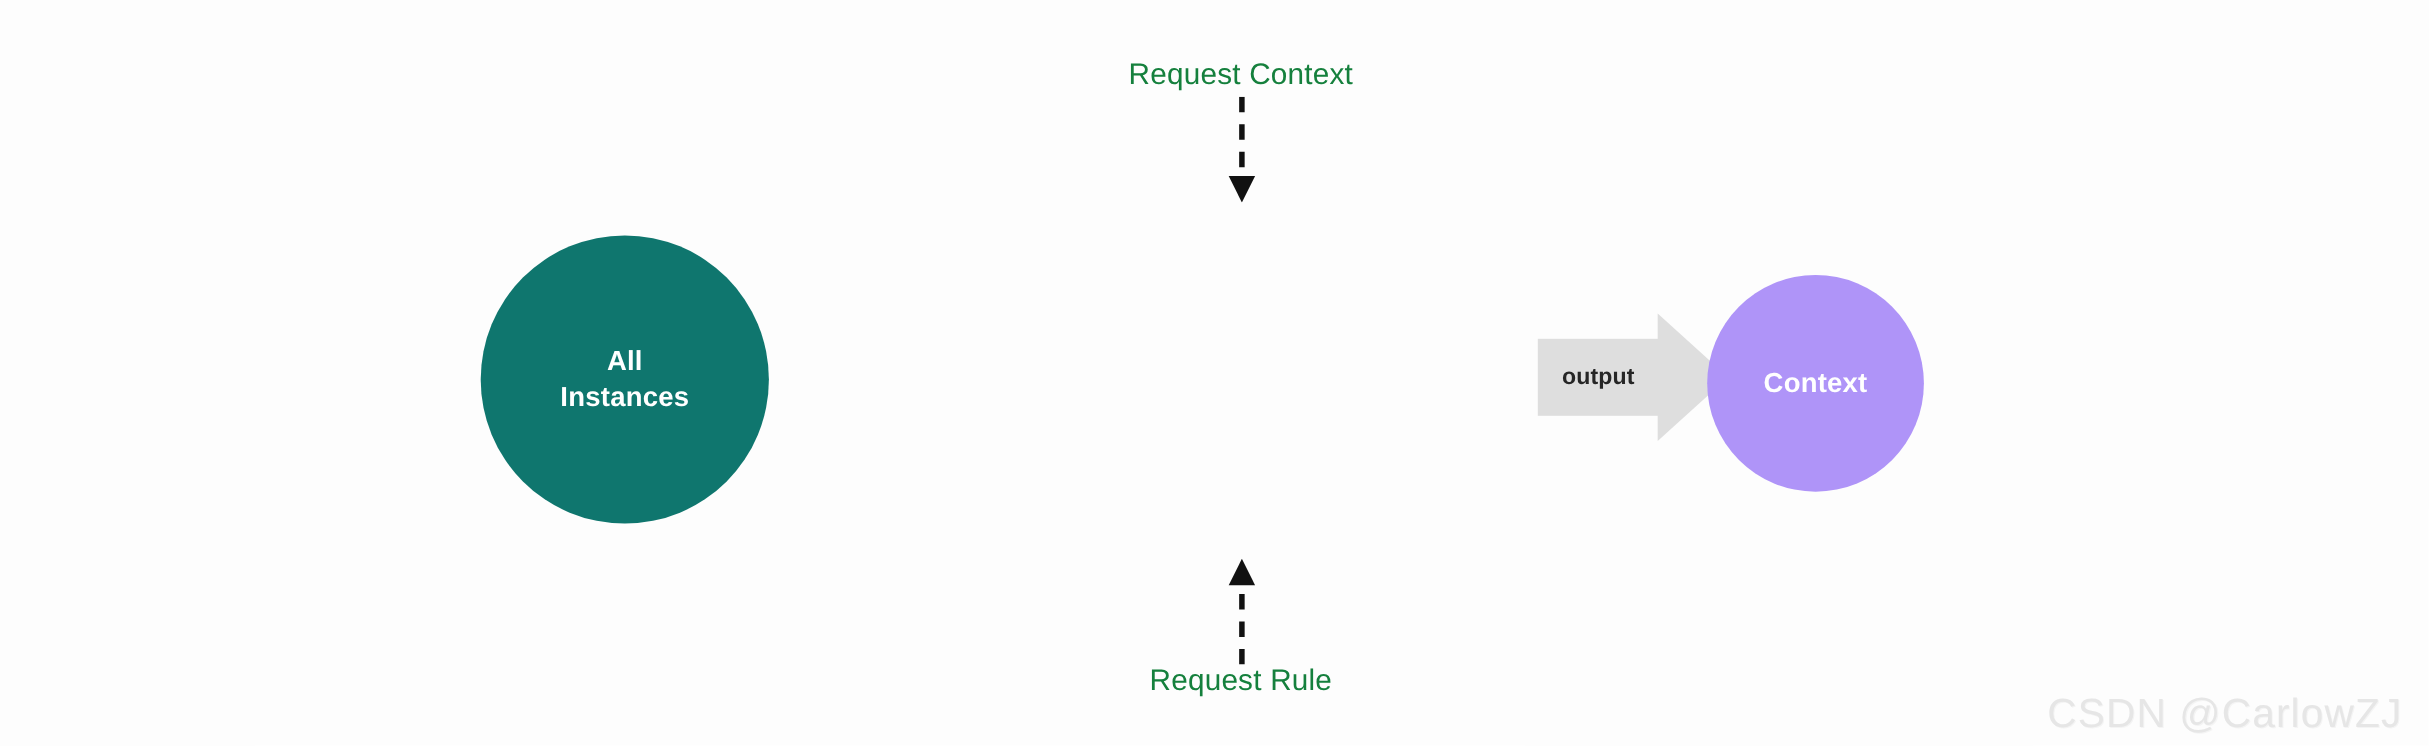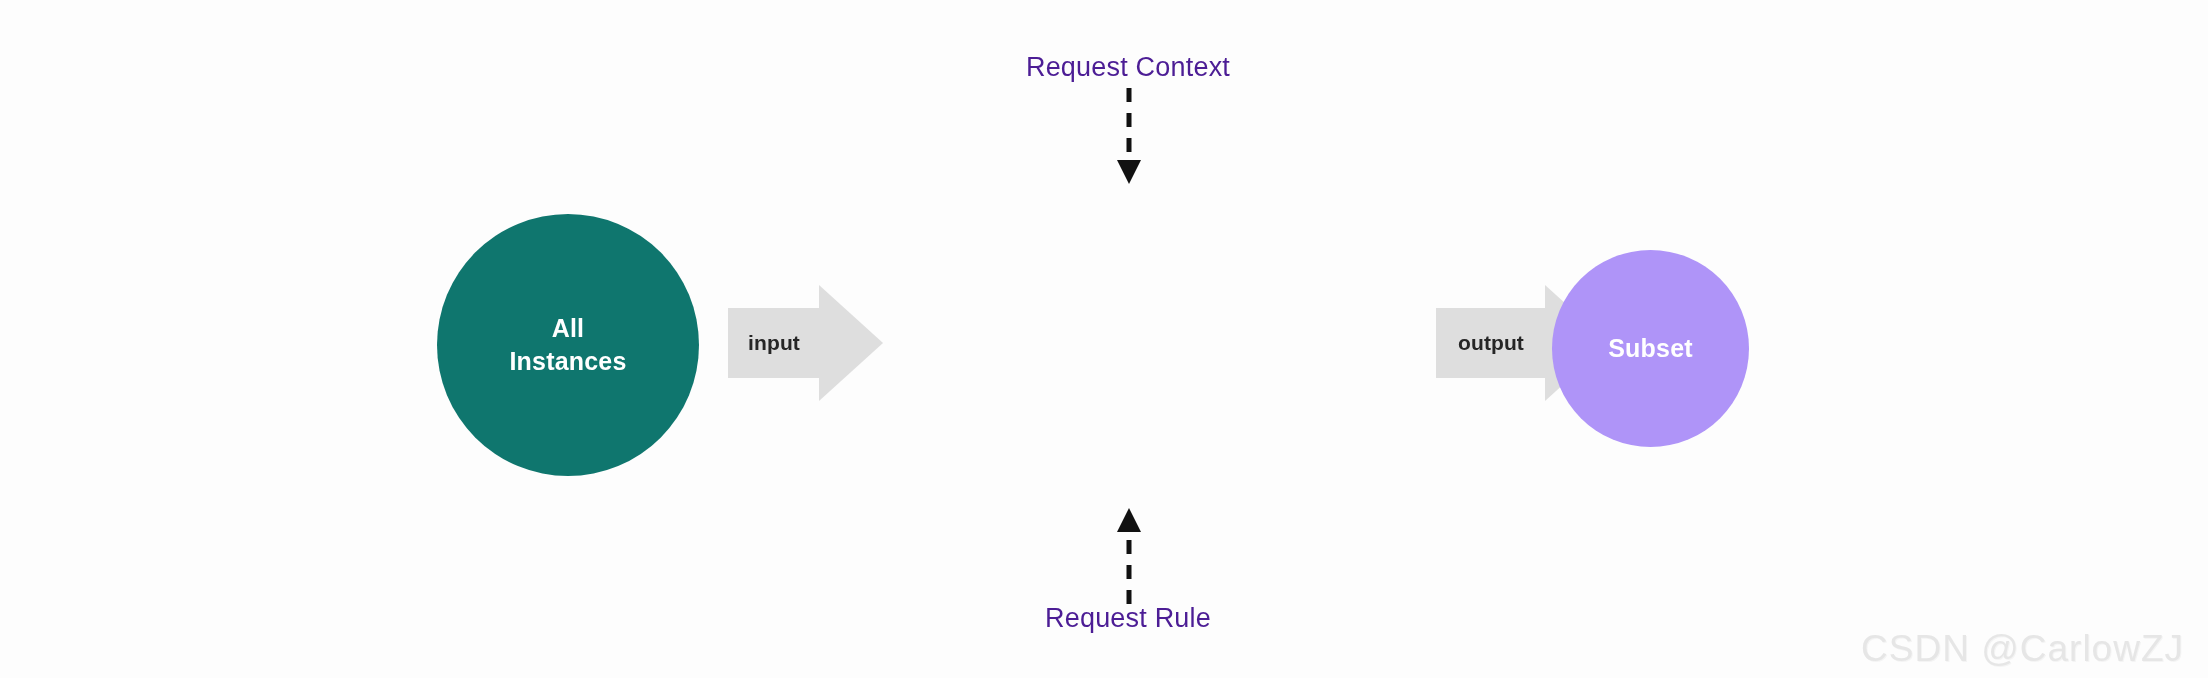--- a/index.html
+++ b/index.html
@@ -106,35 +106,35 @@
     left: 728px;
     top: 285px;
     height: 116px;
   }
   #arrow-input .shaft { width: 92px; }
   #arrow-output {
     left: 1398px;
     top: 285px;
     height: 116px;
   }
-  #arrow-output .shaft { width: 110px; margin-left: 38px; }
+  #arrow-output .shaft { width: 110px; }
 
   
   .dashed-connector {
     position: absolute;
     left: 1110px;
     width: 38px;
   }
   #connector-request-context { top: 88px; height: 96px; }
   #connector-router-rule { top: 508px; height: 96px; }
 
   
   .caption {
     position: absolute;
-    color: #4c1d95;
+    color: #15803d;
     font-size: 27px;
     white-space: nowrap;
     letter-spacing: 0.2px;
   }
   #caption-request-context {
     left: 1128px;
     top: 52px;
     transform: translate(-50%, 0);
   }
   #caption-router-rule {
@@ -159,26 +159,20 @@
 </head>
 <body>
 
 <div id="canvas">
 
   <div id="circle-all-instances" class="node-circle">
     <span class="circle-label">All
 Instances</span>
   </div>
 
-  <div id="arrow-input" class="block-arrow">
-    <div class="shaft">
-      <span>input</span>
-    </div>
-    <div class="head"></div>
-  </div>
 
 
   <div id="caption-request-context" class="caption">Request Context</div>
   <svg id="connector-request-context" class="dashed-connector" viewBox="0 0 38 96">
     <line x1="19" y1="0" x2="19" y2="76" stroke="#111111" stroke-width="5" stroke-dasharray="14 11" stroke-linecap="butt"></line>
     <polygon points="19,96 7,72 31,72" fill="#111111"></polygon>
   </svg>
 
   <svg id="connector-router-rule" class="dashed-connector" viewBox="0 0 38 96">
     <line x1="19" y1="96" x2="19" y2="20" stroke="#111111" stroke-width="5" stroke-dasharray="14 11" stroke-linecap="butt"></line>
@@ -187,18 +181,18 @@
   <div id="caption-router-rule" class="caption">Request Rule</div>
 
   <div id="arrow-output" class="block-arrow">
     <div class="shaft">
       <span>output</span>
     </div>
     <div class="head"></div>
   </div>
 
   <div id="circle-subset" class="node-circle">
-    <span class="circle-label">Subset</span>
+    <span class="circle-label">Context</span>
   </div>
 
   <div id="watermark">CSDN @CarlowZJ</div>
 
 </div>
 
 </body></html>

